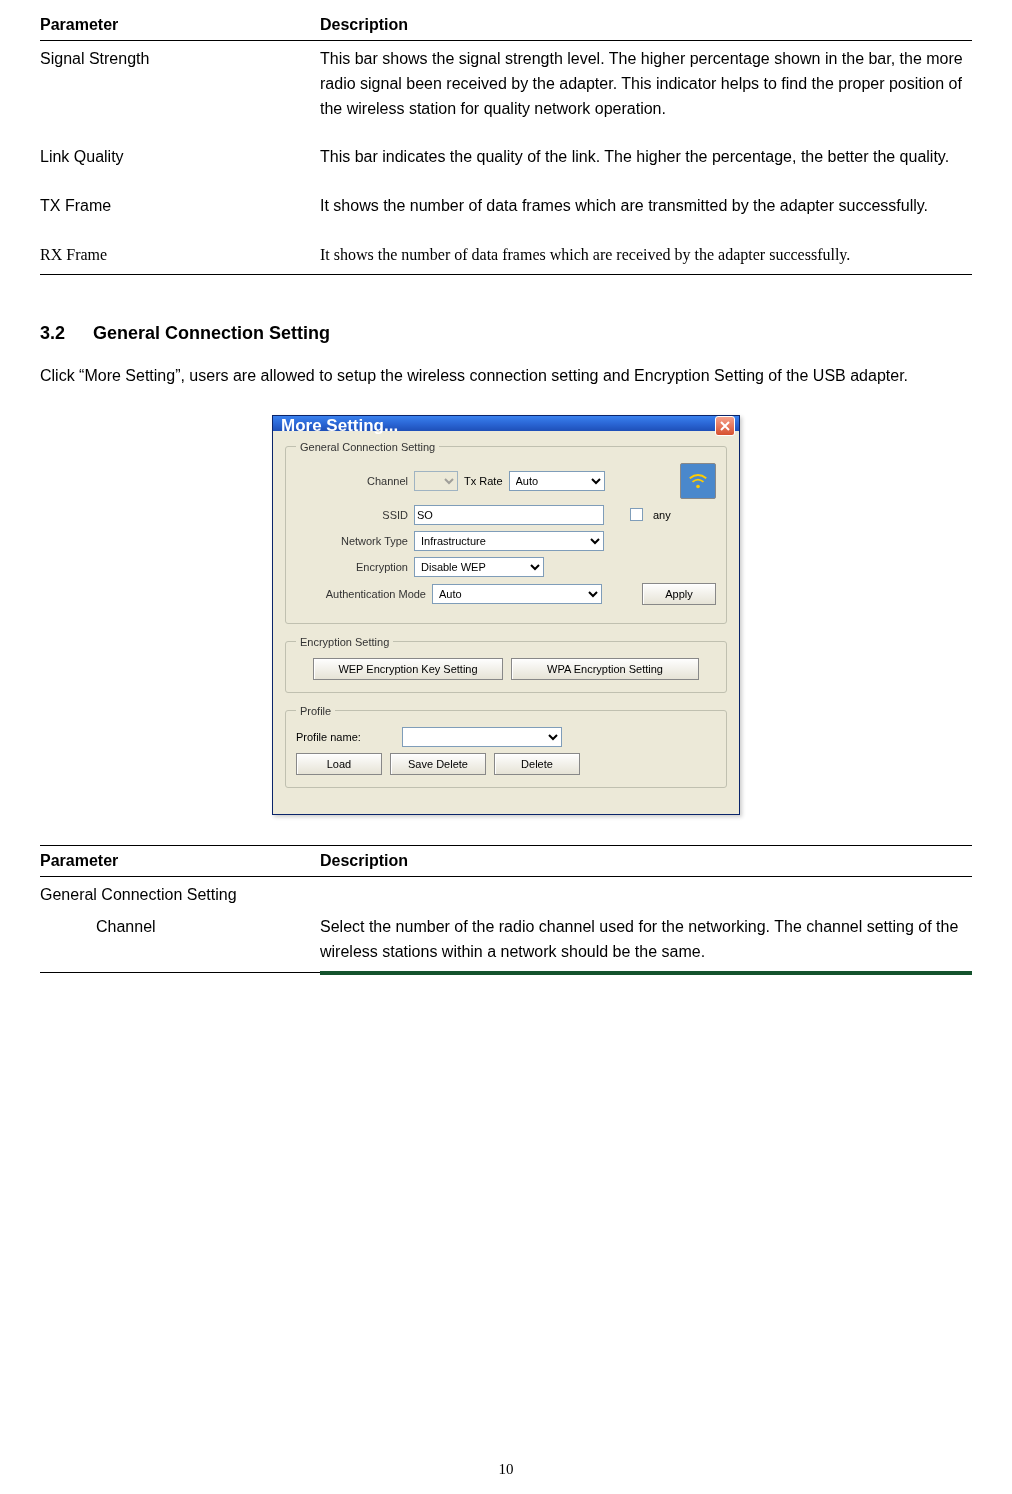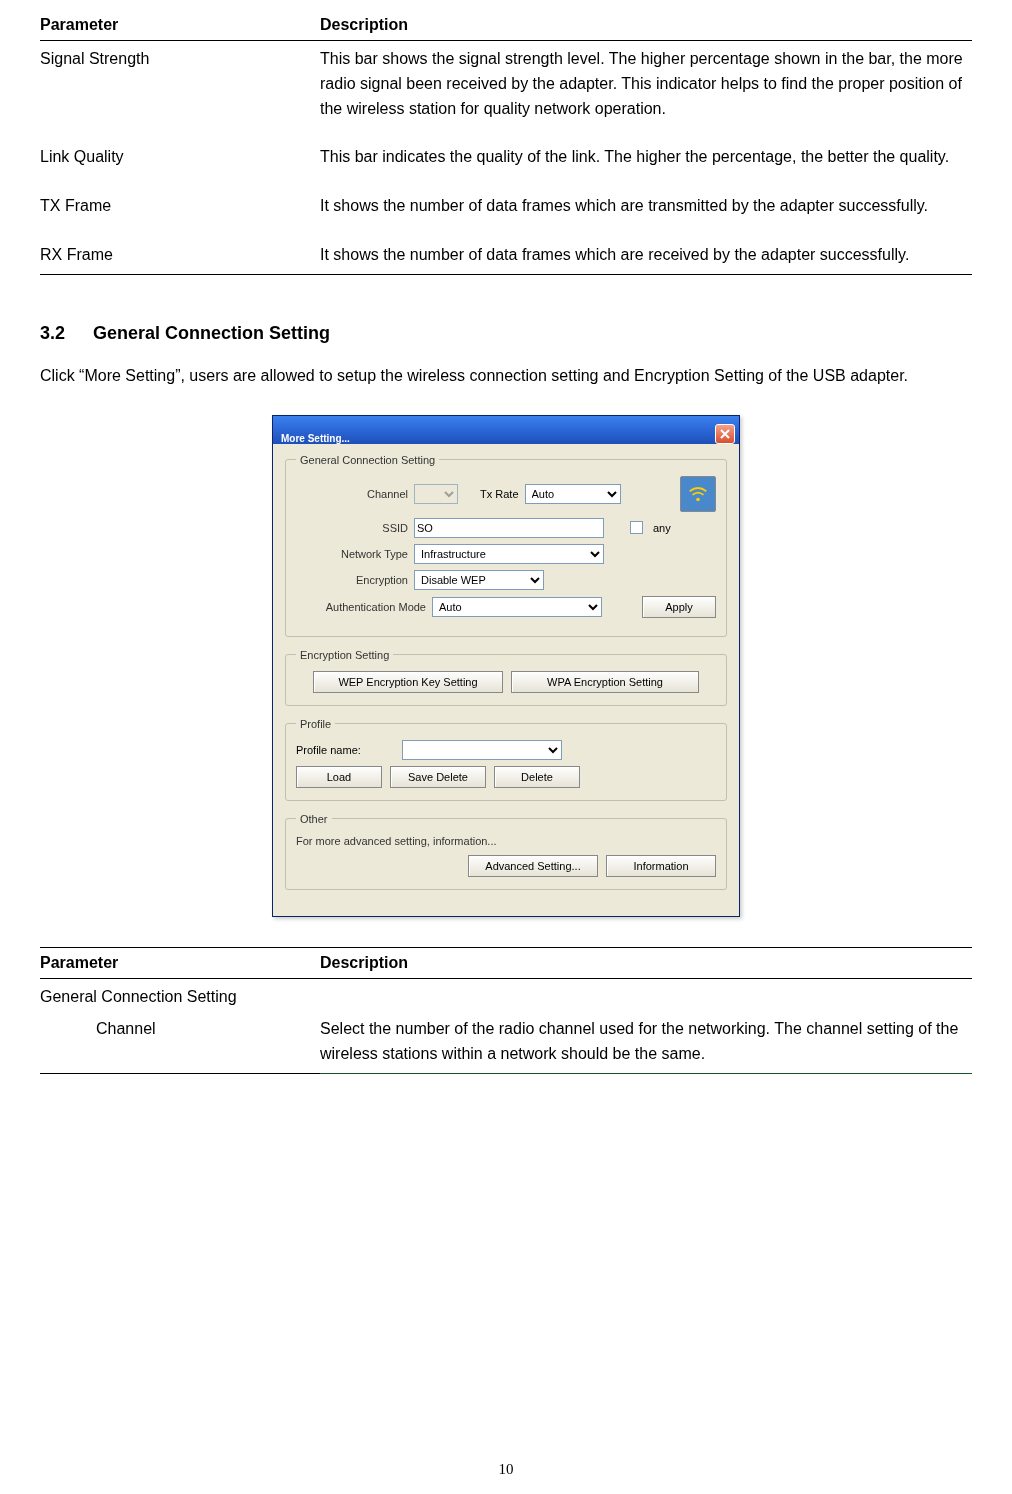--- a/index.html
+++ b/index.html
@@ -10,42 +10,42 @@
     background: #fff;
     width: 1012px;
     height: 1494px;
     position: relative;
     padding: 10px 40px 0 40px;
   }
   .param-table { width: 100%; border-collapse: collapse; }
   .param-table th { text-align: left; font-weight: bold; padding: 6px 0 6px 0; border-bottom: 1px solid #000; font-size: 16px; }
   .param-table td { vertical-align: top; padding: 6px 0 18px 0; font-size: 16px; line-height: 1.55; }
   .col-param { width: 280px; }
-  .tbl-bot tr:last-child td { border-bottom: 1px solid #000; padding-bottom: 6px; }
+  .tbl-bot tr:last-child td { border-bottom: 1px solid #000; padding-bottom: 6px; font-family: Liberation Serif, serif; }
   .section-heading { font-weight: bold; font-size: 18px; margin: 48px 0 20px 0; }
   .section-heading .num { margin-right: 28px; }
   .intro-text { font-size: 16px; line-height: 1.55; margin-bottom: 26px; }
   .page-num { position: absolute; bottom: 16px; left: 0; width: 100%; text-align: center; font-size: 15px; font-family: "Times New Roman", serif; }
 
   
   .dialog-wrap { display:flex; justify-content:center; margin-bottom: 30px; }
   .dialog {
     width: 468px;
     background: #ece9d8;
     border: 1px solid #0a246a;
     font-family: Tahoma, sans-serif;
     font-size: 11px;
     box-shadow: 2px 2px 4px rgba(0,0,0,0.2);
   }
   .titlebar {
-    height: 28px;
+    height: 15px;
     background: linear-gradient(to bottom, #3a81ee 0%, #2b67d6 50%, #1e4fb8 100%);
-    display:flex; align-items:flex-end; justify-content:space-between;
+    display:flex; align-items:flex-start; justify-content:space-between;
     padding: 0 4px 0 8px;
-    color: #fff; font-weight: bold; font-size: 10px;
+    color: #fff; font-weight: bold; font-size: 17px;
   }
   .close-btn {
     width: 20px; height: 20px;
     background: linear-gradient(to bottom,#f6a08a,#d64f2f);
     border: 1px solid #fff;
     border-radius: 3px;
     color:#fff;
     display:flex;align-items:center;justify-content:center;
     font-weight:bold; font-size:11px;
   }
@@ -131,21 +131,21 @@
       </div>
     </div>
     <div class="dlg-body">
 
       <fieldset class="grp">
         <legend>General Connection Setting</legend>
 
         <div class="form-row">
           <span class="lbl-r">Channel</span>
           <select class="ui disabled" style="width:44px" disabled=""></select>
-          <span style="margin-left:16px">Tx Rate</span>
+          <span style="margin-left:0">Tx Rate</span>
           <select class="ui" style="width:96px">
             <option>Auto</option>
           </select>
           <div style="flex:1"></div>
           <div class="icon-box">
             <svg width="22" height="22" viewBox="0 0 24 24">
                 <path d="M3 9 Q12 2 21 9" stroke="#fc0" stroke-width="2" fill="none"></path>
                 <path d="M6 13 Q12 8 18 13" stroke="#fc0" stroke-width="2" fill="none"></path>
                 <circle cx="12" cy="18" r="2" fill="#fc0"></circle>
               </svg>
@@ -198,43 +198,35 @@
           <span style="width:100px">Profile name:</span>
           <select class="ui" style="width:160px"></select>
         </div>
         <div class="btn-row" style="justify-content:flex-start">
           <button class="btn" style="width:86px">Load</button>
           <button class="btn" style="width:96px">Save Delete</button>
           <button class="btn" style="width:86px">Delete</button>
         </div>
       </fieldset>
 
-      <fieldset class="grp">
-        <legend>Other</legend>
-        <div style="margin-bottom:8px; color:#333">For more advanced setting, information...</div>
-        <div class="btn-row" style="justify-content:flex-end">
-          <button class="btn" style="width:130px">Advanced Setting...</button>
-          <button class="btn" style="width:110px">Information</button>
-        </div>
-      </fieldset>
 
     </div>
   </div>
 </div>
 
 <table class="param-table">
   <tbody>
       <tr style="border-top:1px solid #000">
     <th class="col-param" style="border-top:1px solid #000">Parameter</th>
     <th style="border-top:1px solid #000">Description</th>
   </tr>
   <tr>
     <td class="col-param" style="padding-bottom:2px">General Connection Setting</td>
     <td style="padding-bottom:2px"></td>
   </tr>
   <tr>
     <td class="col-param indent-cell" style="border-bottom:1px solid #000; padding-bottom:6px">Channel</td>
-    <td style="border-bottom:1px solid #14532d; padding-bottom:6px">Select the number of the radio channel used for the networking. The channel setting of the wireless stations within a network should be the same.</td>
+    <td style="border-bottom:4px solid #14532d; padding-bottom:6px">Select the number of the radio channel used for the networking. The channel setting of the wireless stations within a network should be the same.</td>
   </tr>
 </tbody>
   </table>
 
 <div class="page-num">10</div>
 
 </body></html>

